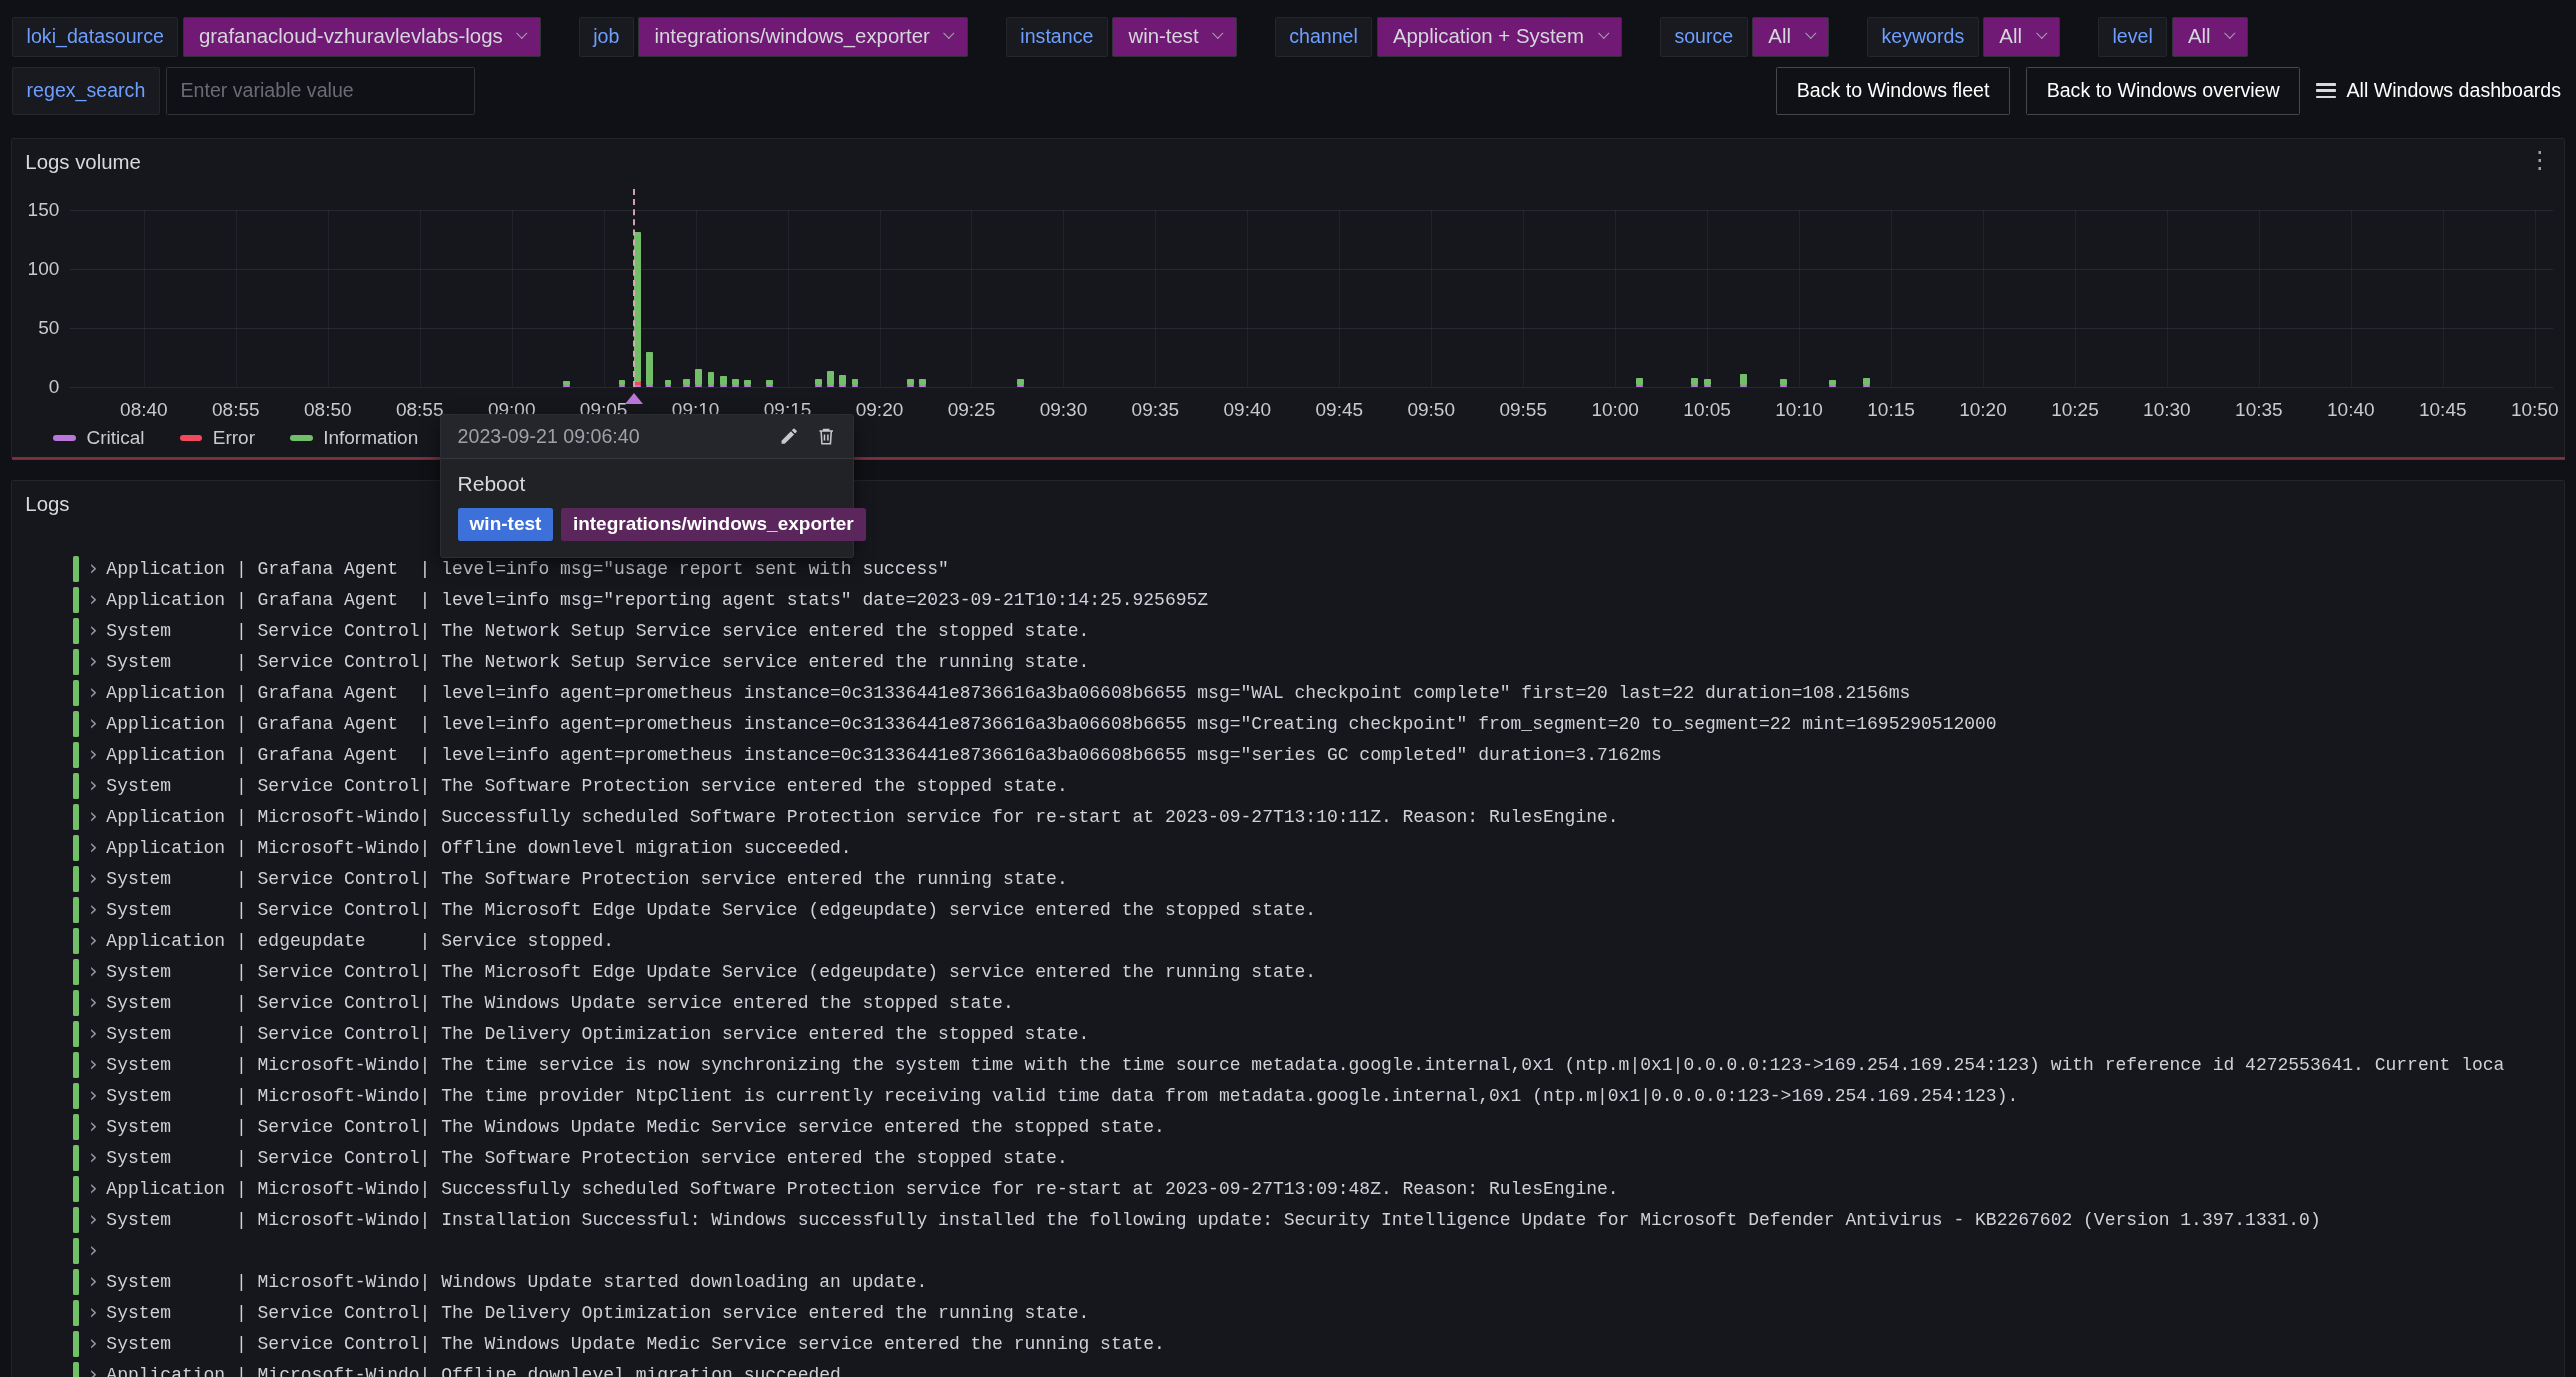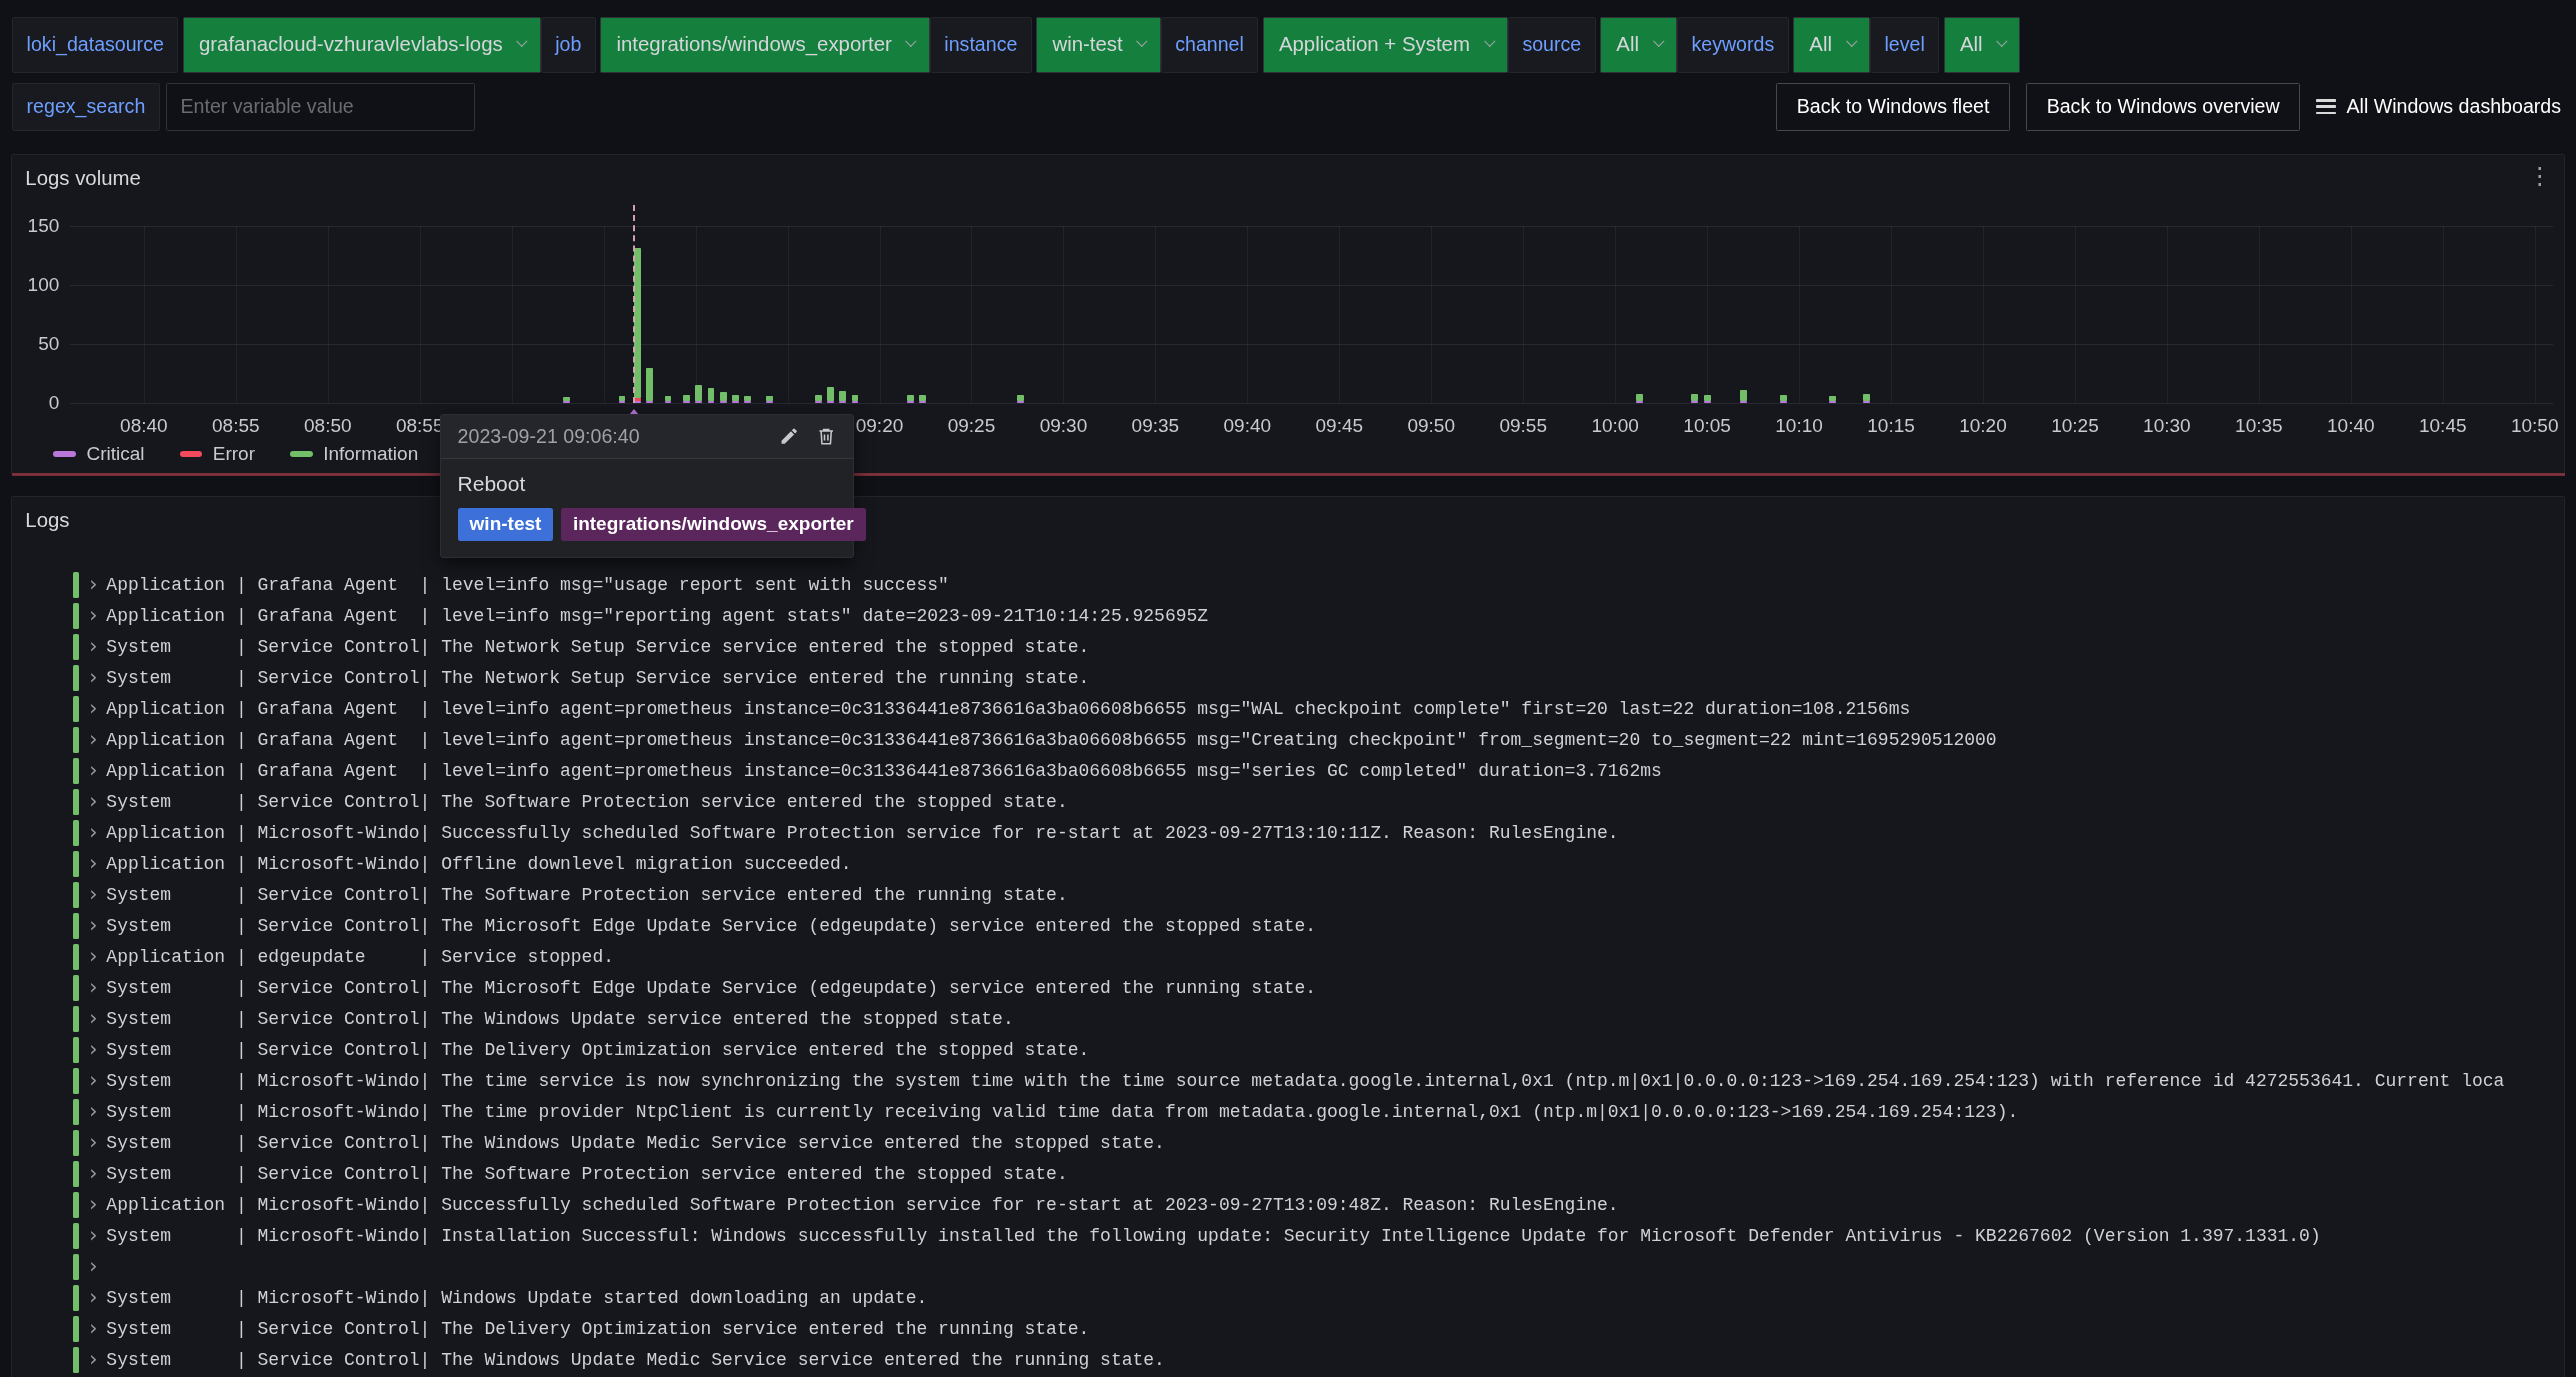--- a/index.html
+++ b/index.html
@@ -1,25 +1,25 @@
 <!DOCTYPE html>
 <html style="font-size:12px"><head>
 <meta charset="utf-8">
 <style>
   * { margin:0; padding:0; box-sizing:border-box; }
   html,body { width:2576px; height:1377px; overflow:hidden; }
   body { background:#101116; font-family:"Liberation Sans","DejaVu Sans",sans-serif; color:#d8d9da; position:relative; }
 
   
   .topbar { padding:16.6px 12px 0 12px; }
-  .row1 { display:flex; height:56px; align-items:stretch; }
+  .row1 { display:flex; gap:38px; height:40px; align-items:stretch; }
   .var-pair { display:flex; gap:4.5px; }
   .var-label { display:flex; align-items:center; padding:0 13.6px; background:#181a20; border:0.8px solid #24262c;
                border-radius:1.5px; color:#6e9fff; font-size:19.6px; }
-  .var-select { display:flex; align-items:center; gap:13.6px; padding:0 15px; background:#15803d;
+  .var-select { display:flex; align-items:center; gap:13.6px; padding:0 15px; background:#701a75;
                 border:0.8px solid #2f3237; border-radius:1.5px; color:#d5d6db; font-size:20.4px; cursor:pointer; }
   .caret { width:8.3px; height:8.3px; border-right:1.5px solid #a2a4ab; border-bottom:1.5px solid #a2a4ab;
            transform:rotate(45deg) translateY(-2.3px); margin-top:-3px; }
   .row2 { display:flex; justify-content:space-between; margin-top:9px; height:50px; align-items:center; }
   .row2-left { display:flex; gap:6px; height:48px; }
   .regex-input { width:309px; background:#101116; border:0.8px solid #2f3237; border-radius:1.5px;
                  color:#d5d6db; font-size:19.6px; padding:0 13.6px; font-family:"Liberation Sans","DejaVu Sans",sans-serif; }
   .regex-input::placeholder { color:#6a6c73; }
   .row2-right { display:flex; gap:16px; align-items:center; margin-right:3px; }
   .btn { height:48px; padding:0 19.6px; border:0.8px solid #45474d; border-radius:1.5px; background:transparent;

